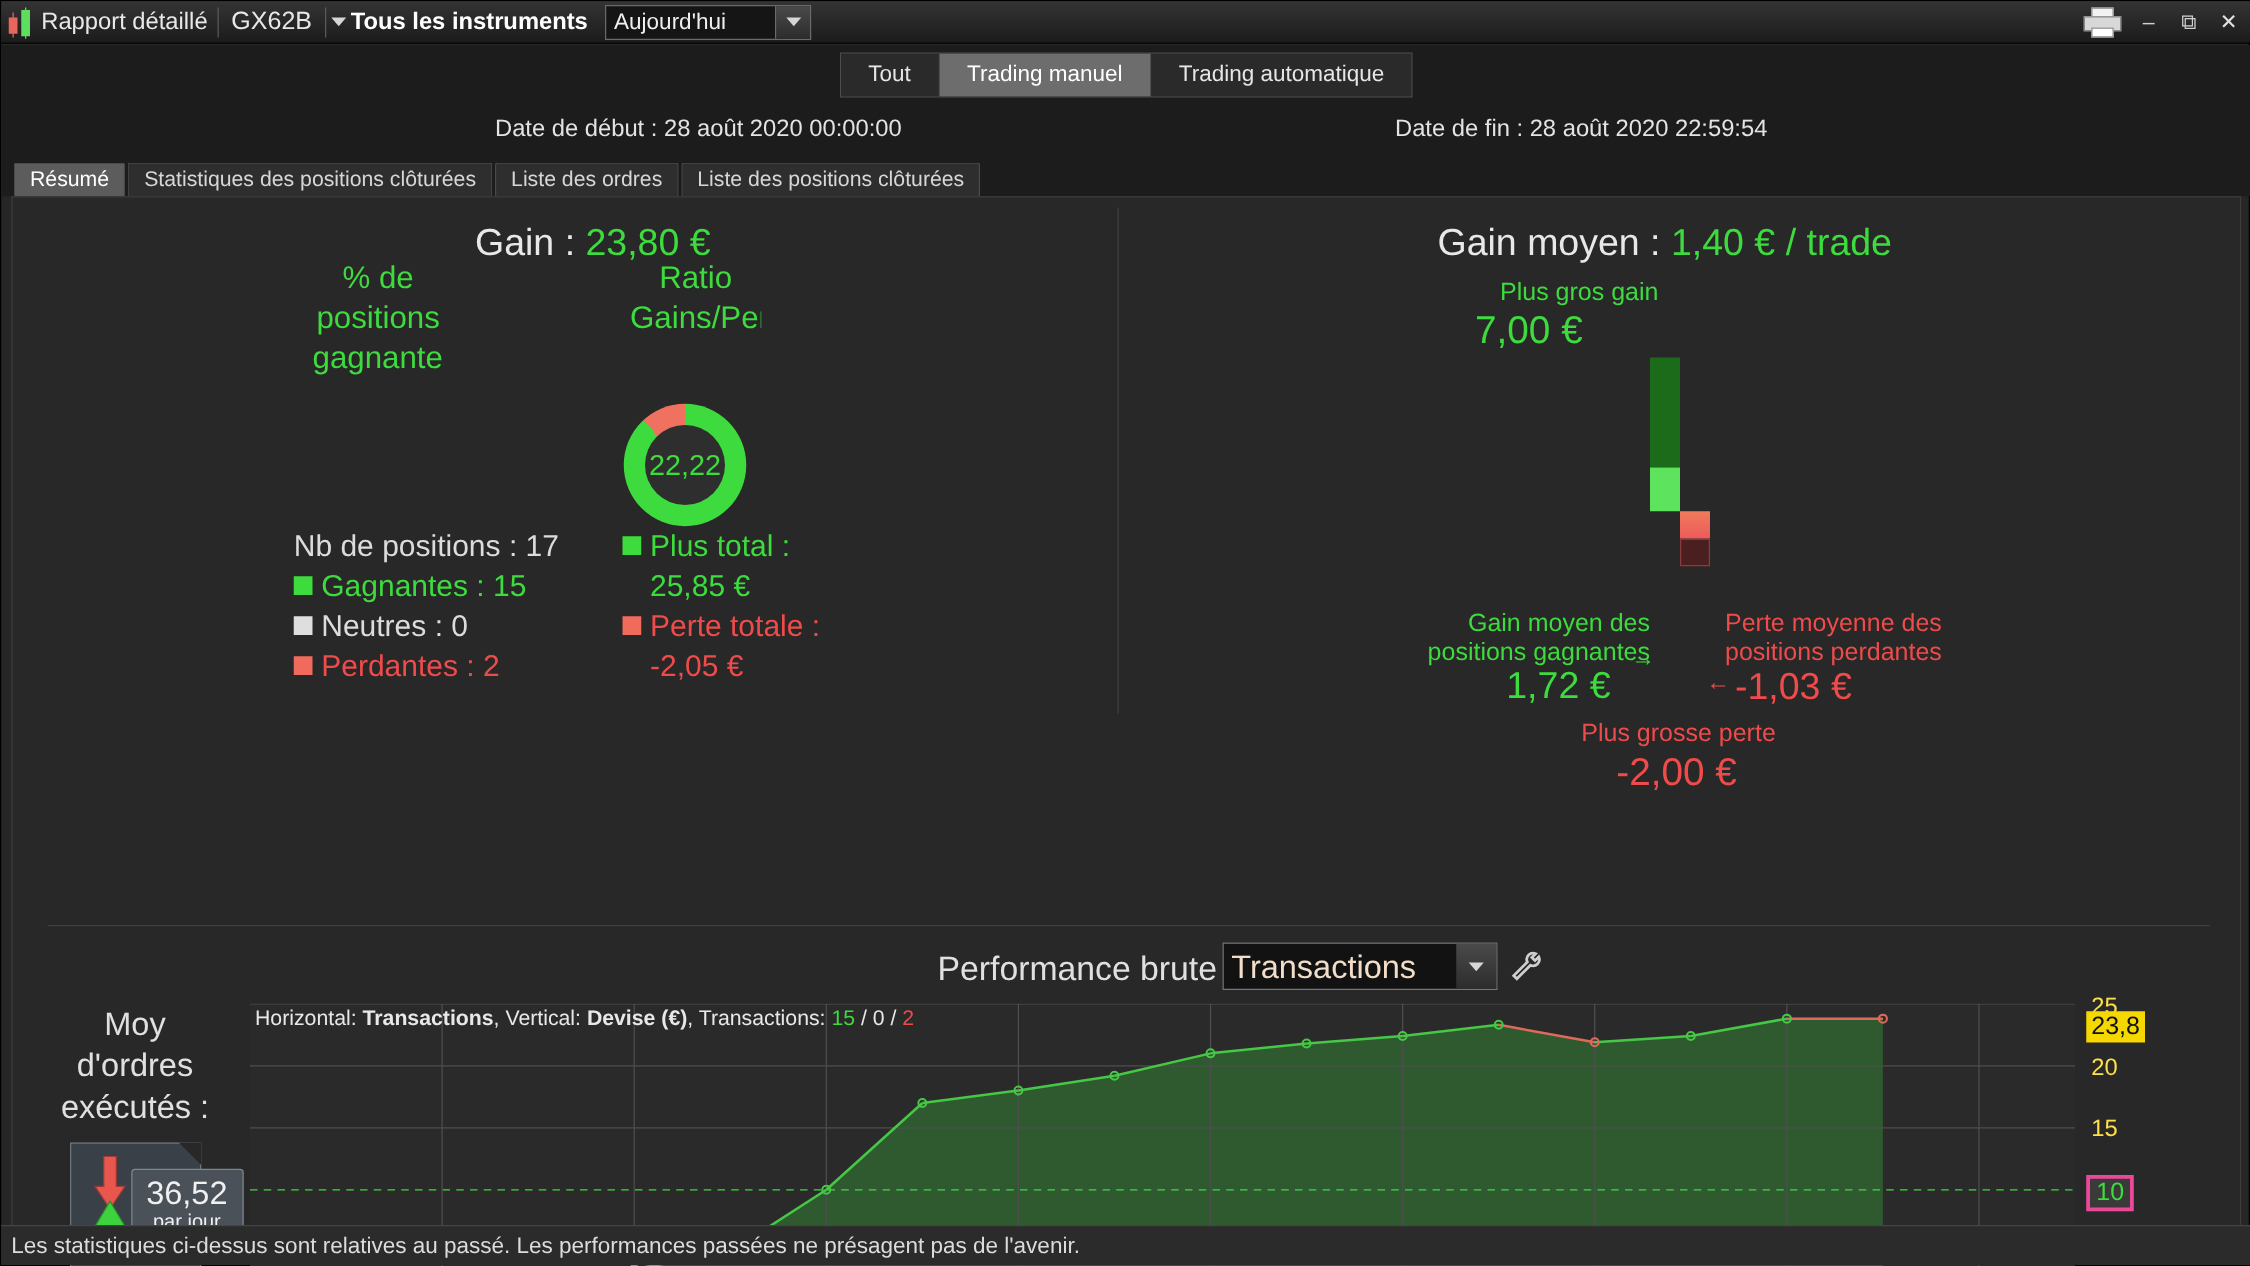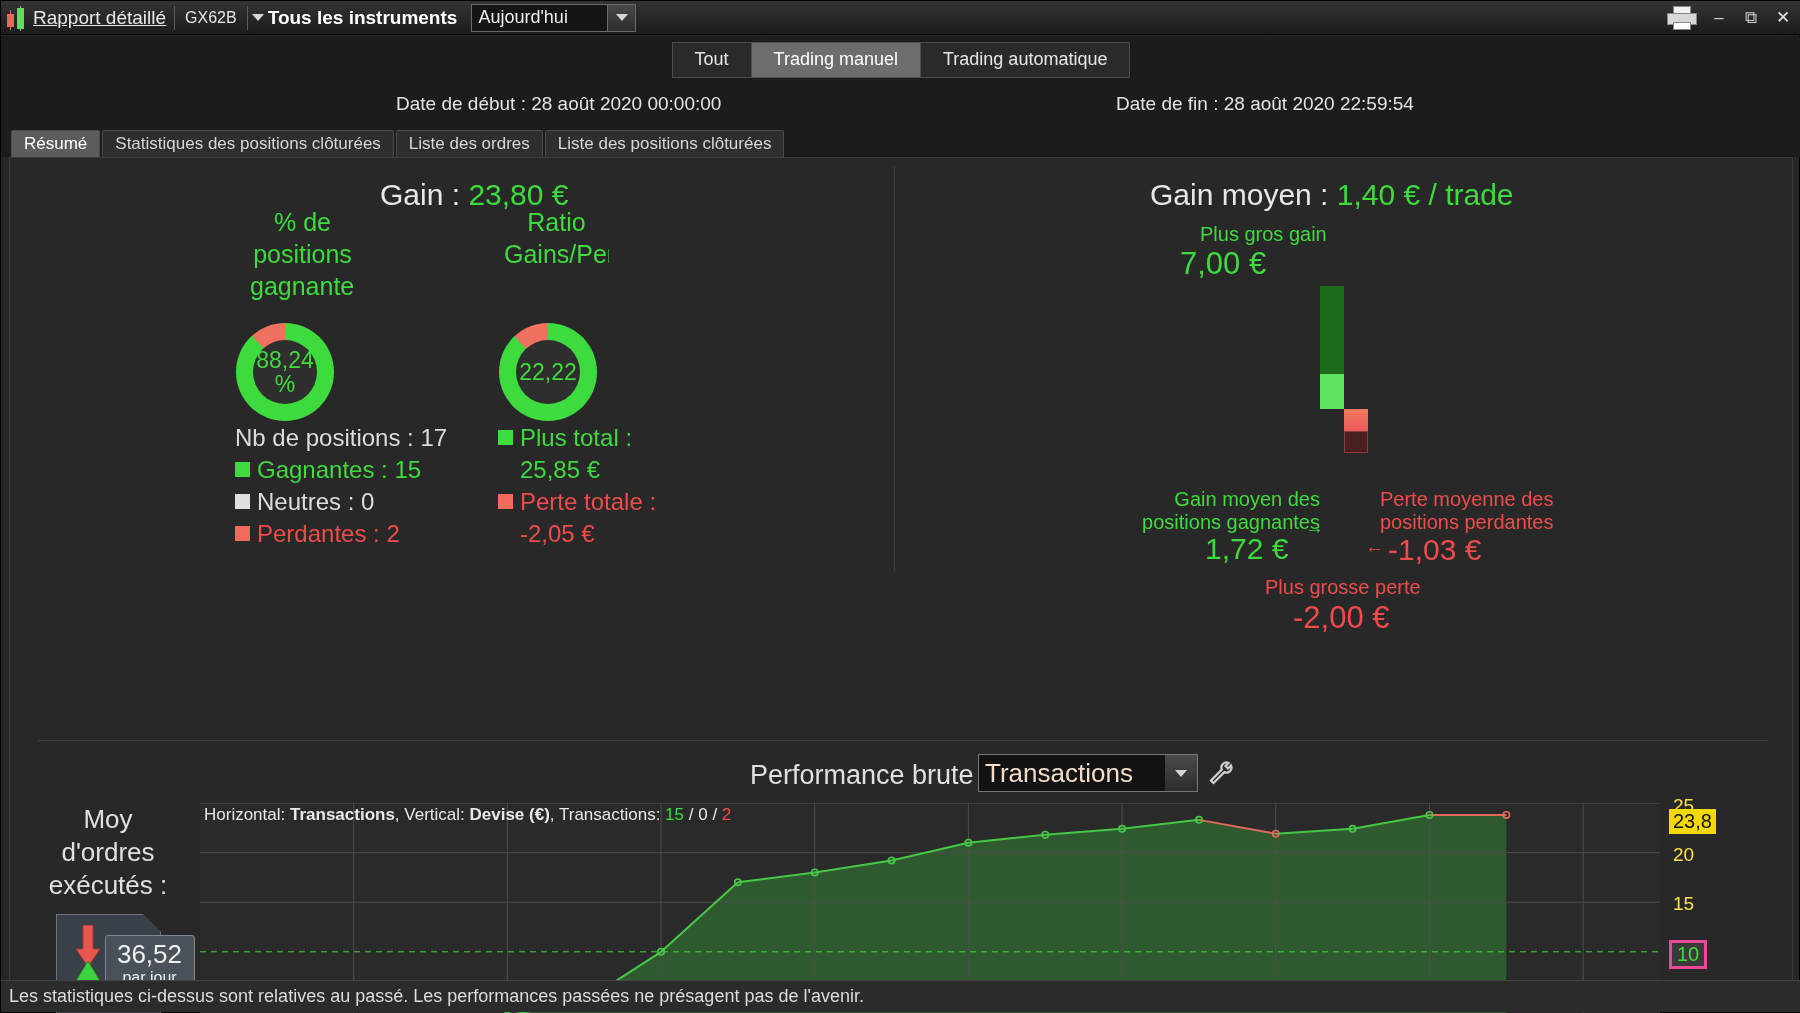--- a/index.html
+++ b/index.html
@@ -23,24 +23,23 @@
     border-bottom: 1px solid #000;
   }
   .tb-logo { width: 26px; height: 24px; margin-left: 4px; position: relative; }
   .tb-logo .c1 { position:absolute; left:2px; top:8px; width:7px; height:13px; background:#e8665c; }
   .tb-logo .c1:before { content:''; position:absolute; left:3px; top:-4px; width:1px; height:20px; background:#e8665c; }
   .tb-logo .c2 { position:absolute; left:12px; top:2px; width:7px; height:21px; background:#5ede5e; }
   .tb-logo .c2:before { content:''; position:absolute; left:3px; top:-2px; width:1px; height:25px; background:#5ede5e; }
   .tb-title {
     color: #e8e8e8; font-size: 19px; padding: 0 8px 0 2px;
     white-space: nowrap;
-    text-decoration: underline;
   }
   .tb-sep { width:1px; height:24px; background:#5a5a5a; }
-  .tb-instrument { color:#e8e8e8; font-size:16px; padding:0 10px; white-space:nowrap; }
+  .tb-instrument { color:#e8e8e8; font-size:20px; padding:0 10px; white-space:nowrap; }
   .tb-allinstr {
     color:#ffffff; font-size:19px; font-weight:bold; padding:0 8px 0 4px;
     white-space:nowrap; display:flex; align-items:center; gap:4px;
   }
   .caret-down {
     width:0;height:0;border-left:6px solid transparent;border-right:6px solid transparent;
     border-top:7px solid #d6d6d6;
   }
   .tb-combo {
     margin-left: 6px; height:28px; width:165px;
@@ -280,26 +279,20 @@
     <div class="vdivider"></div>
     <div class="hdivider"></div>
 
     <div class="gain-head">
       <span>Gain : </span><span class="val">23,80 €</span>
     </div>
 
     <div class="donut-label dl1">% de positions gagnantes</div>
     <div class="donut-label dl2">Ratio Gains/Pertes</div>
 
-    <div class="donut" id="donut1" style="background: conic-gradient(rgb(61, 219, 61) 0deg, rgb(61, 219, 61) 317.664deg, rgb(240, 113, 95) 317.664deg, rgb(240, 113, 95) 360deg);">
-      <div class="hole">
-        <span>88,24</span>
-        <span>%</span>
-      </div>
-    </div>
     <div class="donut" id="donut2" style="background: conic-gradient(rgb(61, 219, 61) 0deg, rgb(61, 219, 61) 316.8deg, rgb(240, 113, 95) 316.8deg, rgb(240, 113, 95) 360deg);">
       <div class="hole">
         <span>22,22</span>
       </div>
     </div>
 
     <div class="stats stats-left">
       <div class="t-white"><span>Nb de positions : 17</span></div>
       <div class="t-green"><span class="sq green"></span><span>Gagnantes : 15</span></div>
       <div class="t-white"><span class="sq white"></span><span>Neutres : 0</span></div>

